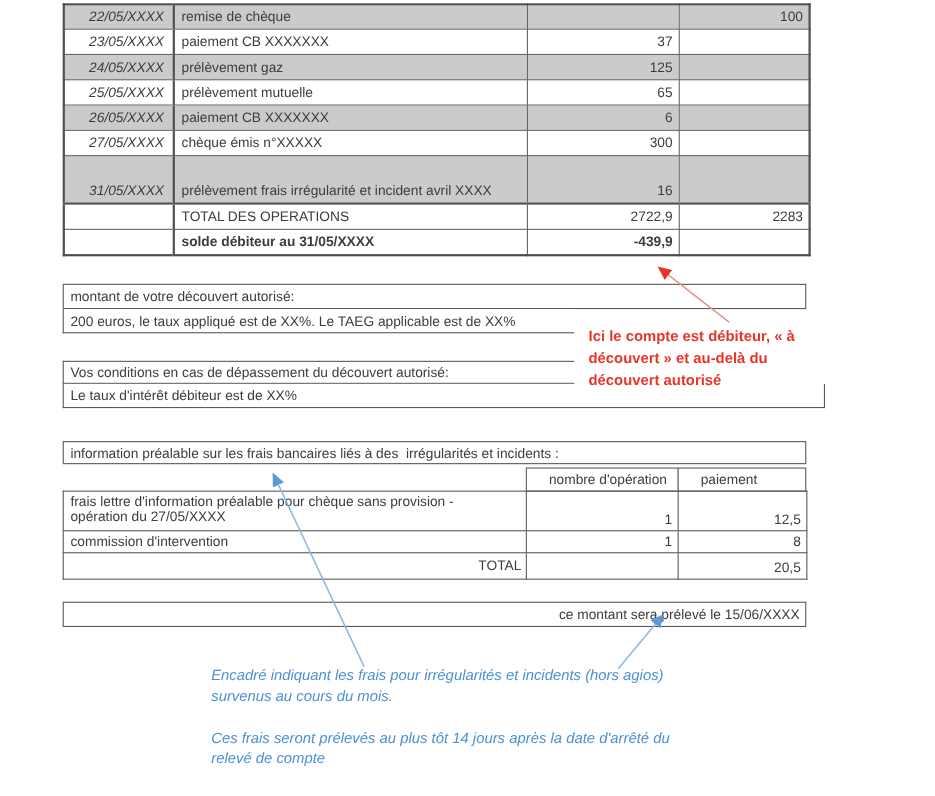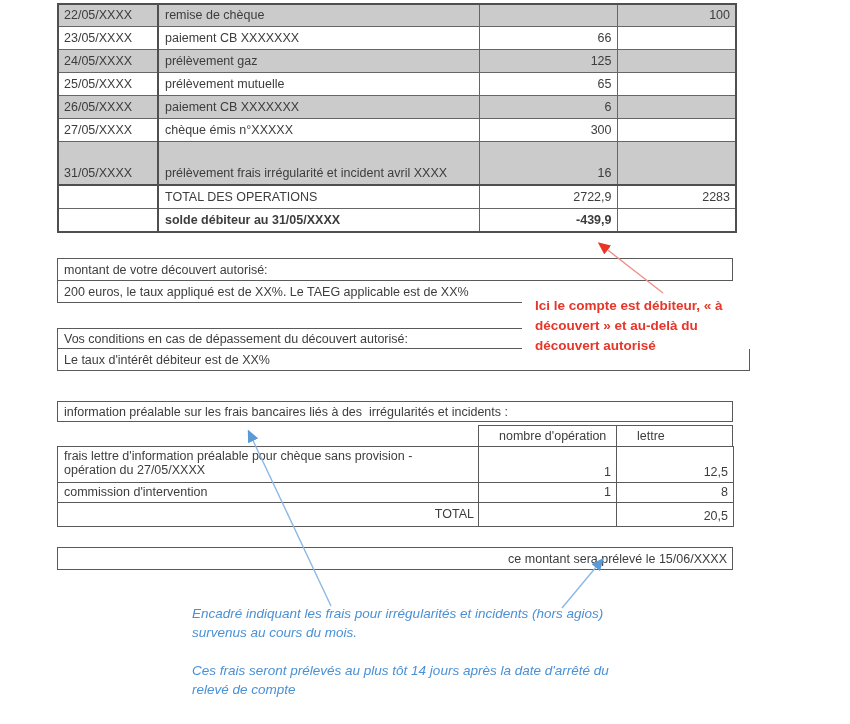--- a/index.html
+++ b/index.html
@@ -3,21 +3,21 @@
 <meta charset="utf-8">
 <style>
   html,body{margin:0;padding:0;background:#ffffff;}
   body{font-family:"Liberation Sans", sans-serif;color:#3d3d3d;}
   .page{position:relative;width:850px;height:724px;background:#fff;overflow:hidden;}
 
   
   table{border-collapse:collapse;table-layout:fixed;}
   .stmt{position:absolute;left:57px;top:3px;width:678px;border:2px solid #4f4f4f;}
   .stmt td{border:1px solid #666;font-size:12.5px;overflow:hidden;white-space:nowrap;}
-  .stmt td.date{padding-left:5px;border-right:2px solid #4f4f4f;}
+  .stmt td.date{padding-left:22px;border-right:2px solid #4f4f4f;font-style:italic;}
   .stmt td.op{padding-left:6px;}
   .stmt td.num{text-align:right;padding-right:5px;}
   .stmt tr.gray td{background:#cbcbcb;}
   .stmt tr.tall td{vertical-align:bottom;padding-bottom:4px;margin-top:48px;}
   .stmt tr.totalrow td{border-top:2px solid #4f4f4f;}
   .stmt tr.boldrow td{font-weight:bold;}
 
   
   .abox{position:absolute;font-size:12.5px;display:flex;align-items:center;
         padding-left:6px;box-sizing:border-box;background:#fff;}
@@ -60,21 +60,21 @@
     <tbody>
         <tr class="gray" style="height:22px">
       <td class="date">22/05/XXXX</td>
       <td class="op">remise de chèque</td>
       <td class="num"></td>
       <td class="num">100</td>
     </tr>
     <tr style="height:23px">
       <td class="date">23/05/XXXX</td>
       <td class="op">paiement CB XXXXXXX</td>
-      <td class="num">66</td>
+      <td class="num">37</td>
       <td class="num"></td>
     </tr>
     <tr class="gray" style="height:23px">
       <td class="date">24/05/XXXX</td>
       <td class="op">prélèvement gaz</td>
       <td class="num">125</td>
       <td class="num"></td>
     </tr>
     <tr style="height:23px">
       <td class="date">25/05/XXXX</td>
@@ -117,21 +117,21 @@
 
   <div class="abox b-all" style="left:57px;top:258px;width:676px;height:23px;">montant de votre découvert autorisé:</div>
   <div class="abox b-lb" style="left:57px;top:281px;width:465px;height:22px;">200 euros, le taux appliqué est de XX%. Le TAEG applicable est de XX%</div>
 
   <div class="abox b-tlb" style="left:57px;top:328px;width:465px;height:21px;">Vos conditions en cas de dépassement du découvert autorisé:</div>
   <div class="abox b-lbr" style="left:57px;top:349px;width:693px;height:22px;">Le taux d'intérêt débiteur est de XX%</div>
 
   <div class="abox b-all prewrap" style="left:57px;top:401px;width:676px;height:21px;">information préalable sur les frais bancaires liés à des  irrégularités et incidents :</div>
 
   <div class="colhead" style="left:478px;top:425px;width:139px;height:22px;">nombre d'opération</div>
-  <div class="colhead" style="left:616px;top:425px;width:117px;height:22px;">lettre</div>
+  <div class="colhead" style="left:616px;top:425px;width:117px;height:22px;">paiement</div>
 
   <table class="fees">
     <colgroup>
         <col style="width:421px">
         <col style="width:138px">
         <col style="width:117px">
       </colgroup>
     <tbody>
         <tr style="height:36px">
       <td class="lbl">frais lettre d'information préalable pour chèque sans provision -

